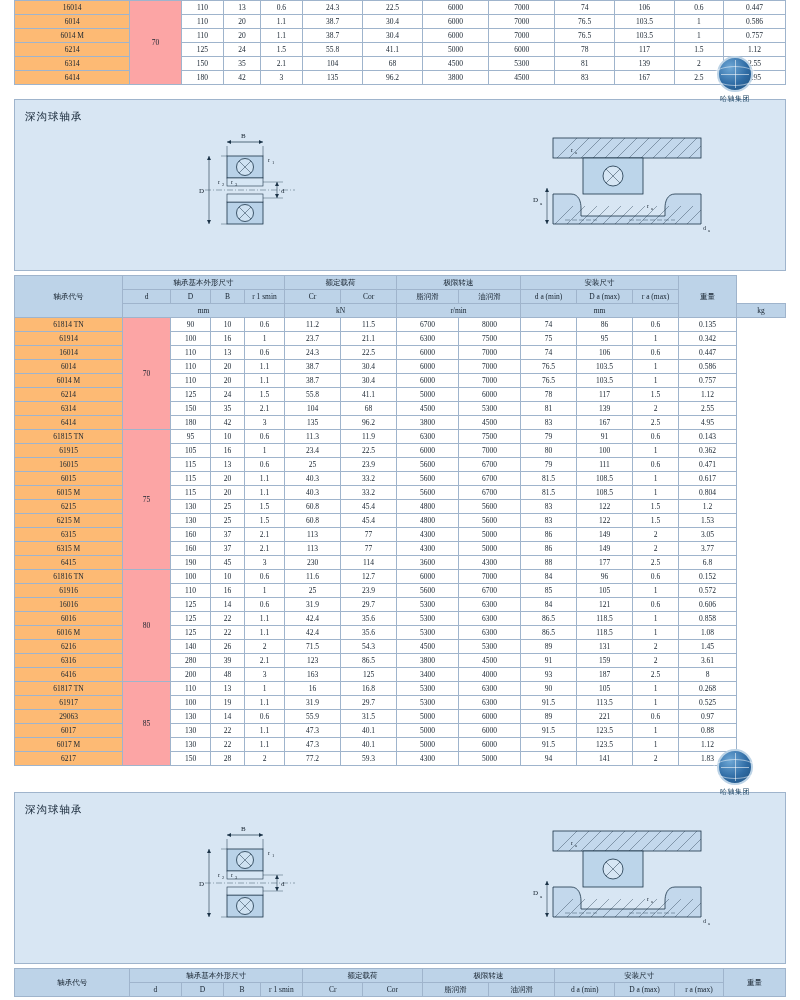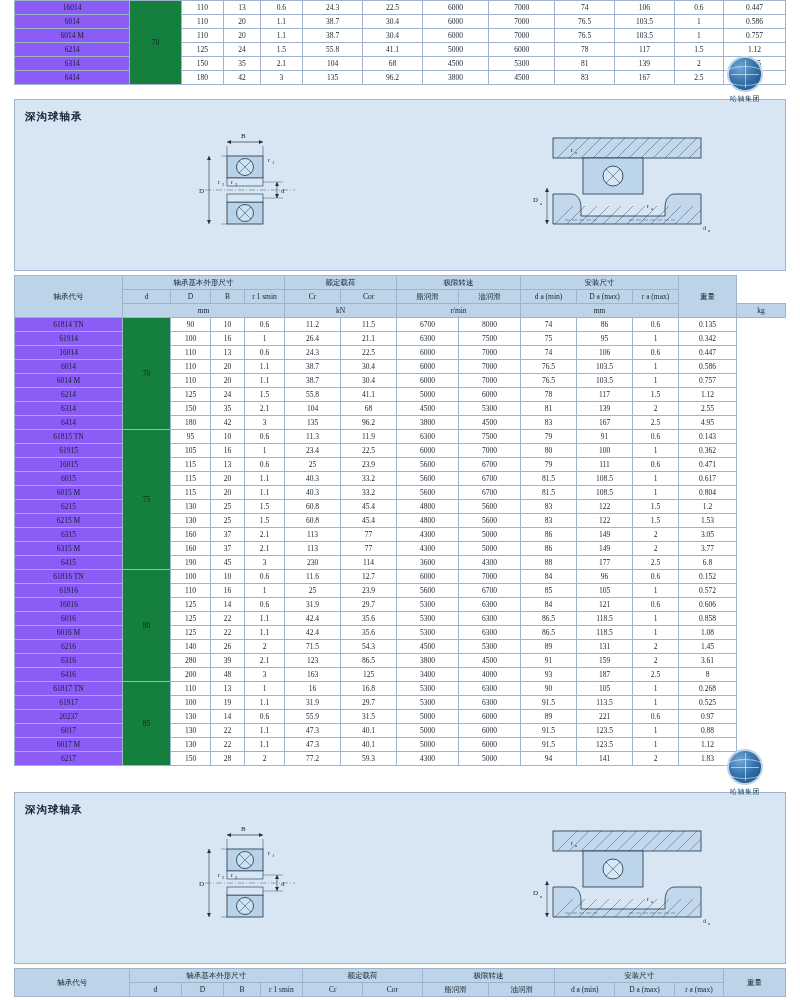--- a/index.html
+++ b/index.html
@@ -27,55 +27,55 @@
     border: 1px solid #9fb4cc;
     font-size: 7.5px;
     text-align: center;
     padding: 1px 0 1px 0;
     height: 14px;
     color: #16222e;
     font-weight: normal;
     font-family: "Liberation Serif", serif;
   }
   td.code {
-    background: #8b5cf6;
+    background: #fdba74;
     text-align: left;
     padding-left: 6px;
     color: #16222e;
   }
   td.grp {
-    background: #15803d;
+    background: #fca5a5;
   }
   .hdr1 td, .hdr2 td, .hdr3 td {
     background: #bdd3e8;
     font-size: 7.5px;
     color: #16222e;
   }
   .hdr1 td { height: 13px; margin-left: 8px; }
   .hdr2 td { height: 12px; }
   .hdr3 td { height: 11px; font-size: 7px; }
 
   
   .section {
     margin: 0 14px;
     border: 1px solid #9fb4cc;
     background: #d8e6f3;
     position: relative;
     height: 172px;
   }
   .sec-title {
     font-size: 10.5px;
-    font-weight: bold;
+    font-weight: normal;
     color: #123;
     padding: 10px 0 0 10px;
     letter-spacing: 1px;
   }
   .logo {
     position: absolute;
-    right: 4px;
+    right: 14px;
     top: -44px;
     width: 72px;
     text-align: center;
   }
   .logo .globe {
     width: 36px; height: 36px;
     margin: 0 auto;
     border-radius: 50%;
     background: radial-gradient(circle at 35% 30%, #6fa8d6 0%, #2f6ca5 55%, #1d4f7d 100%);
     border: 2px solid #bcd3e6;
@@ -425,21 +425,21 @@
           <td>74</td>
           <td>86</td>
           <td>0.6</td>
           <td>0.135</td>
         </tr>
         <tr>
           <td class="code">61914</td>
           <td>100</td>
           <td>16</td>
           <td>1</td>
-          <td>26.4</td>
+          <td>23.7</td>
           <td>21.1</td>
           <td>6300</td>
           <td>7500</td>
           <td>75</td>
           <td>95</td>
           <td>1</td>
           <td>0.342</td>
         </tr>
         <tr>
           <td class="code">16014</td>
@@ -802,21 +802,21 @@
           <td>31.9</td>
           <td>29.7</td>
           <td>5300</td>
           <td>6300</td>
           <td>91.5</td>
           <td>113.5</td>
           <td>1</td>
           <td>0.525</td>
         </tr>
         <tr>
-          <td class="code">20237</td>
+          <td class="code">29063</td>
           <td>130</td>
           <td>14</td>
           <td>0.6</td>
           <td>55.9</td>
           <td>31.5</td>
           <td>5000</td>
           <td>6000</td>
           <td>89</td>
           <td>221</td>
           <td>0.6</td>

